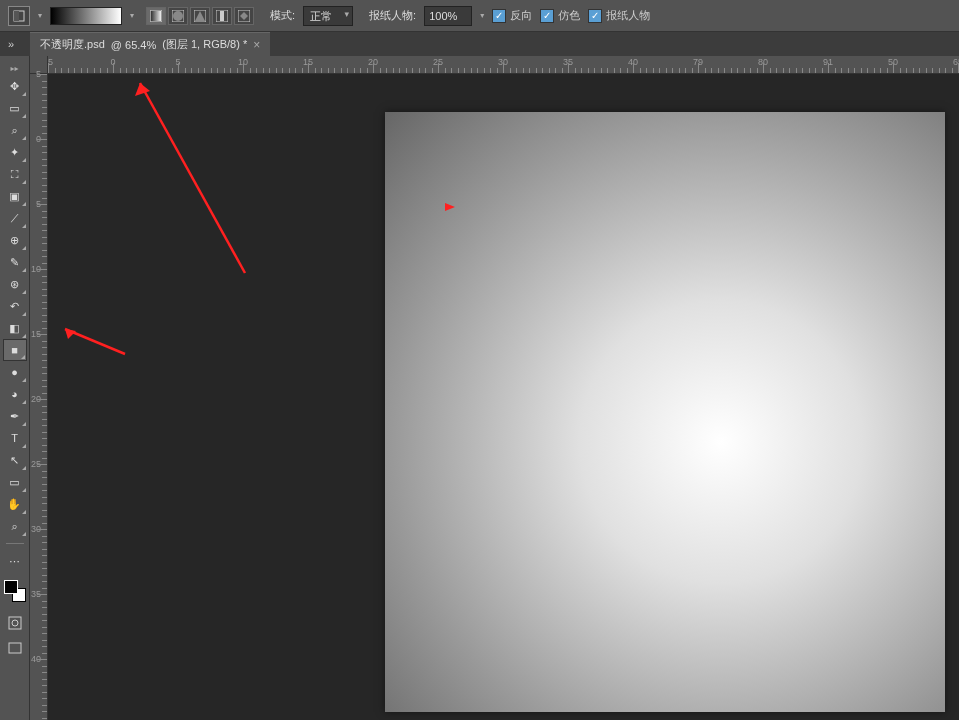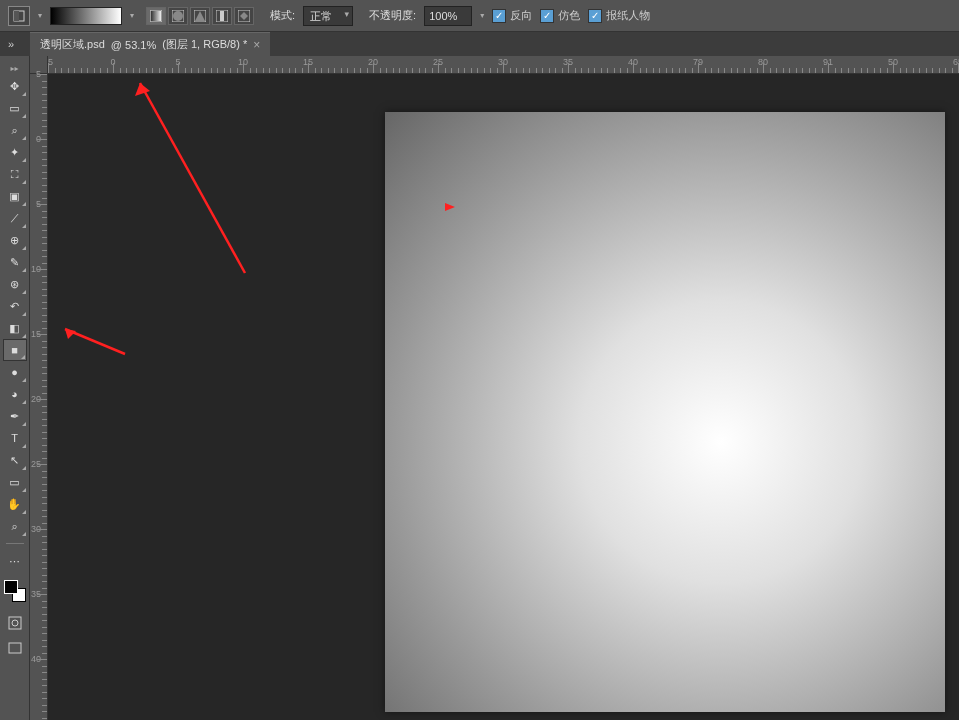--- a/index.html
+++ b/index.html
@@ -376,21 +376,21 @@
       </div>
   </div>
 
   <span class="options-label">模式:</span>
   <span class="select-wrap">
     <select class="mode-select">
       <option>正常</option>
     </select>
   </span>
 
-  <span class="options-label">不透明度:</span>
+  <span class="options-label">报纸人物:</span>
   <input class="opacity-input" value="100%" style="">
   <span class="dropdown-arrow">▾</span>
 
   <label class="checkbox-wrap">
     <span class="checkbox">✓</span>
     <span>反向</span>
   </label>
 
   <label class="checkbox-wrap">
     <span class="checkbox">✓</span>
@@ -399,22 +399,22 @@
 
   <label class="checkbox-wrap">
     <span class="checkbox">✓</span>
     <span>报纸人物</span>
   </label>
 </div>
 
 <div class="doc-tabs">
   <span style="position:absolute;left:8px;cursor:pointer">»</span>
   <div class="doc-tab">
-    <span>透明区域.psd</span>
-    <span>@ <span>53.1%</span></span>
+    <span>不透明度.psd</span>
+    <span>@ <span>65.4%</span></span>
     <span>(图层 1, RGB/8) *</span>
     <span class="tab-close">×</span>
   </div>
 </div>
 
 <div class="main-wrap">
 
   <div class="toolbar">
     <span style="font-size:8px;color:#aaa;cursor:pointer">▸▸</span>
     <div id="tools-container">

